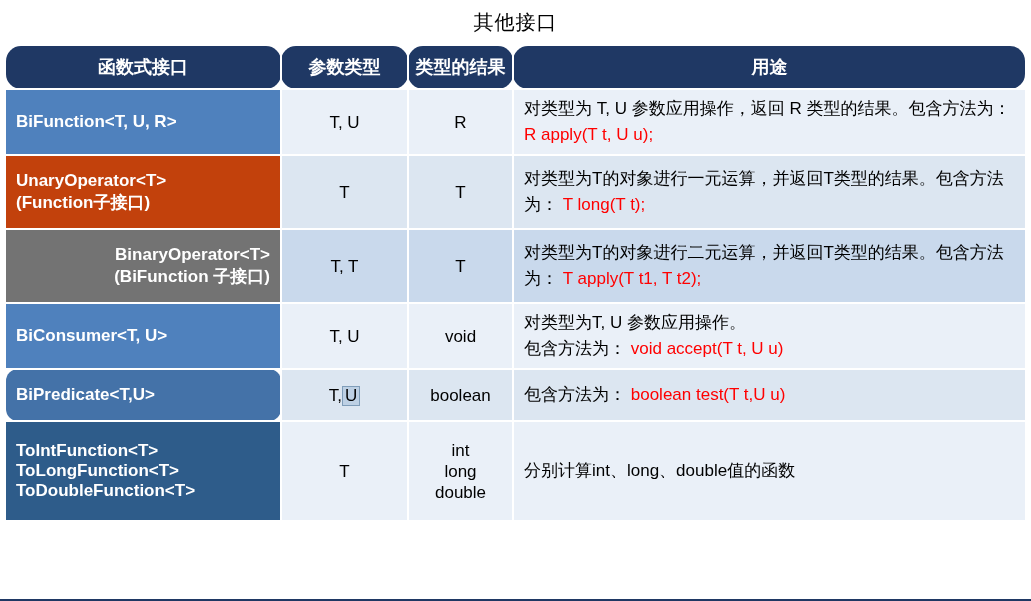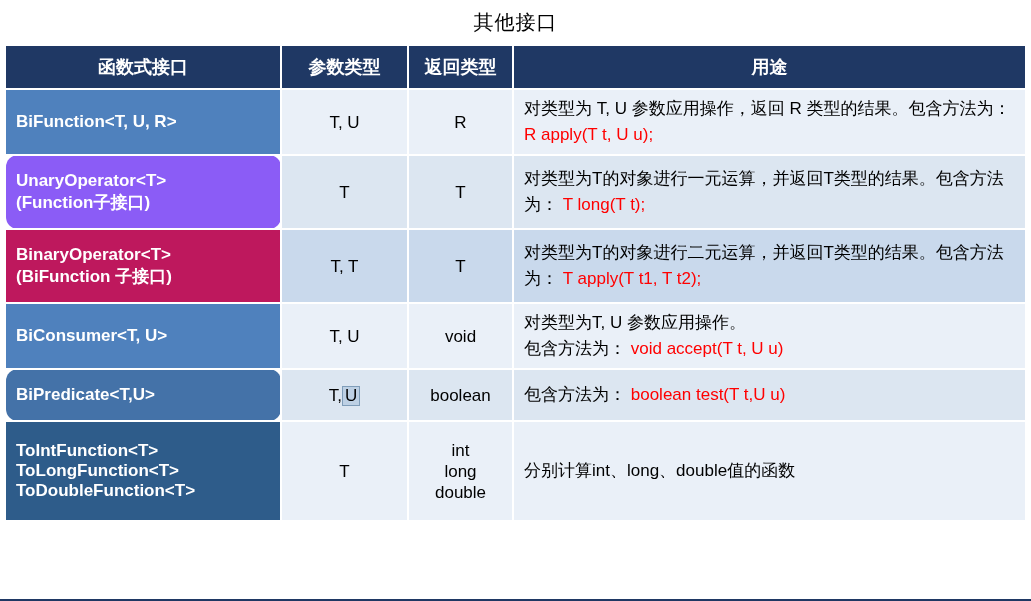--- a/index.html
+++ b/index.html
@@ -38,20 +38,21 @@
   table.main th {
     background: #1F3864;
     color: #ffffff;
     font-size: 18px;
     font-weight: bold;
     text-align: center;
     padding: 6px 4px;
     border-right: 2px solid #ffffff;
     border-bottom: 2px solid #ffffff;
     height: 30px;
+    border-radius: 15px;
   }
   table.main th:last-child { border-right: none; }
 
   table.main td {
     border-right: 2px solid #ffffff;
     border-bottom: 2px solid #ffffff;
     vertical-align: middle;
     font-size: 17px;
   }
   table.main td:last-child { border-right: none; }
@@ -75,22 +76,22 @@
   }
   .c-use {
     padding: 6px 10px;
     font-size: 18px;
     line-height: 26px;
   }
   .red { color: #FF0000; }
 
   
   .nm1 { background: #4F81BD; }
-  .nm2 { background: #8b5cf6; border-radius: 12px; }
-  .nm3 { background: #be185d; }
+  .nm2 { background: #c2410c; }
+  .nm3 { background: #737373; text-align: right; }
   .nm4 { background: #4F81BD; }
   .nm5 { background: #4472A8; border-radius: 12px; }
   .nm6 { background: #2E5C8A; }
   .nm7 { background: #1F3864; }
 
   .bg1 { background: #EAF0F8; }
   .bg2 { background: #DCE6F1; }
   .bg3 { background: #C9D9EC; }
   .bg4 { background: #EAF0F8; }
   .bg5 { background: #DCE6F1; }
@@ -125,21 +126,21 @@
     <colgroup>
       <col style="width:275px">
       <col style="width:127px">
       <col style="width:105px">
       <col style="width:512px">
     </colgroup>
     <thead>
       <tr>
         <th>函数式接口</th>
         <th>参数类型</th>
-        <th>返回类型</th>
+        <th>类型的结果</th>
         <th>用途</th>
       </tr>
     </thead>
     <tbody>
 
       <tr style="height:58px">
         <td class="c-name nm1">BiFunction&lt;T, U, R&gt;</td>
         <td class="c-param bg1">T, U</td>
         <td class="c-return bg1">R</td>
         <td class="c-use bg1">

